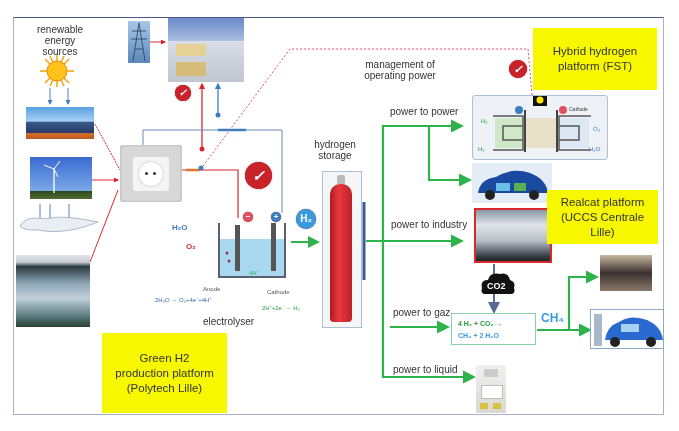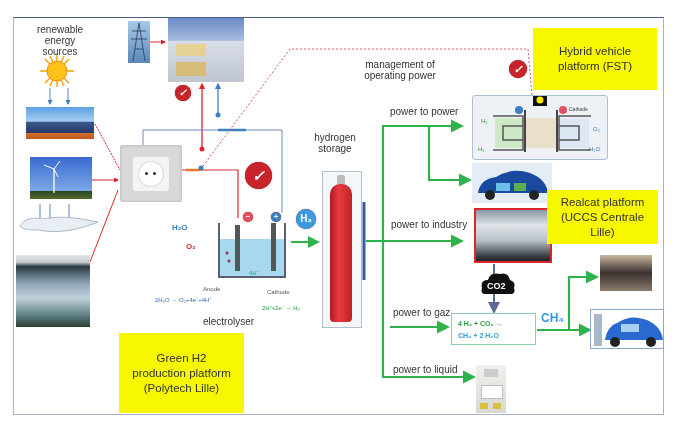--- a/index.html
+++ b/index.html
@@ -153,40 +153,40 @@
 <div class="bolt" style="left:243px;top:212px;width:10px;height:10px;font-size:8px;line-height:10px;background:#e05060;font-style:normal;">−</div>
 <div class="bolt" style="left:271px;top:212px;width:10px;height:10px;font-size:8px;line-height:10px;background:#3c7fc0;font-style:normal;">+</div>
 <div class="bolt" style="left:296px;top:209px;width:20px;height:20px;font-size:10px;line-height:20px;background:#3a9ae0;font-style:normal;">H₂</div>
 
 <div class="tiny" style="left:203px;top:286px;color:#555;">Anode</div>
 <div class="tiny" style="left:267px;top:289px;color:#555;">Cathode</div>
 <div class="tiny" style="left:155px;top:297px;color:#3a6ab0;">2H₂O → O₂+4e⁻+4H⁺</div>
 <div class="tiny" style="left:262px;top:305px;color:#2a9a40;">2H⁺+2e⁻ → H₂</div>
 <div class="lbl" style="left:203px;top:316px;">electrolyser</div>
 
-<div class="yellow" style="left:119px;top:333px;width:125px;height:80px;">Green H2
+<div class="yellow" style="left:102px;top:333px;width:125px;height:80px;">Green H2
 production platform
 (Polytech Lille)</div>
 
-<div class="lbl" style="left:310px;top:132px;width:50px;white-space:pre-line;">hydrogen
+<div class="lbl" style="left:310px;top:139px;width:50px;white-space:pre-line;">hydrogen
 storage</div>
 <div class="pic" style="left:322px;top:171px;width:40px;height:157px;border:1px solid #b0c0d0;background:#f4f6f8;">
   <div style="position:absolute;left:14px;top:3px;width:8px;height:10px;background:#bbb;border-radius:2px;"></div>
   <div style="position:absolute;left:7px;top:12px;width:22px;height:138px;background:linear-gradient(90deg,#b01820,#e83a40 40%,#c02028);border-radius:10px 10px 4px 4px;"></div>
 </div>
 
 <div class="lbl" style="left:360px;top:59px;width:80px;white-space:pre-line;">management of
 operating power</div>
 
 <div class="lbl" style="left:390px;top:106px;">power to power</div>
 <div class="lbl" style="left:391px;top:219px;">power to industry</div>
 <div class="lbl" style="left:393px;top:307px;">power to gaz</div>
 <div class="lbl" style="left:393px;top:364px;">power to liquid</div>
 
-<div class="yellow" style="left:533px;top:28px;width:124px;height:62px;">Hybrid vehicle
+<div class="yellow" style="left:533px;top:28px;width:124px;height:62px;">Hybrid hydrogen
 platform (FST)</div>
 
 <div class="pic" style="left:472px;top:95px;width:136px;height:65px;background:#eef2f6;border:1px solid #aac0d8;border-radius:3px;">
   <svg width="136" height="65">
     <rect x="60" y="-2" width="14" height="12" fill="#111"></rect>
       <circle cx="67" cy="4" r="3.5" fill="#ffe800"></circle>
     <rect x="22" y="22" width="28" height="30" fill="#cfe8c8"></rect>
     <rect x="52" y="22" width="32" height="30" fill="#e8e0c8"></rect>
     <rect x="86" y="22" width="30" height="30" fill="#dde8f4"></rect>
     <path d="M20,20 L50,20 L50,54 L20,54 M50,30 L30,30 L30,44 L50,44" fill="none" stroke="#555" stroke-width="1.5"></path>

